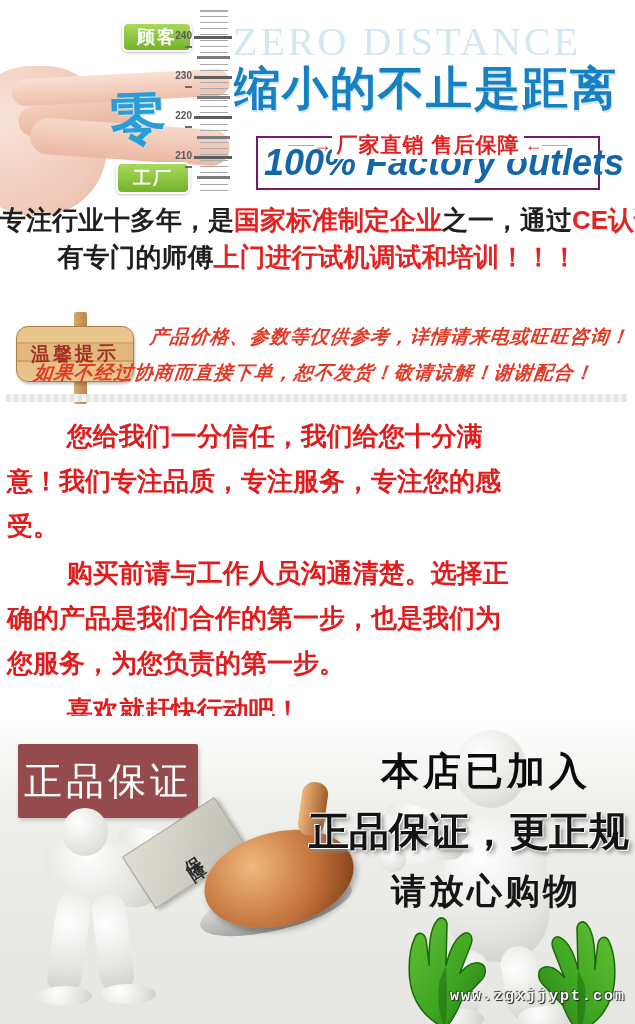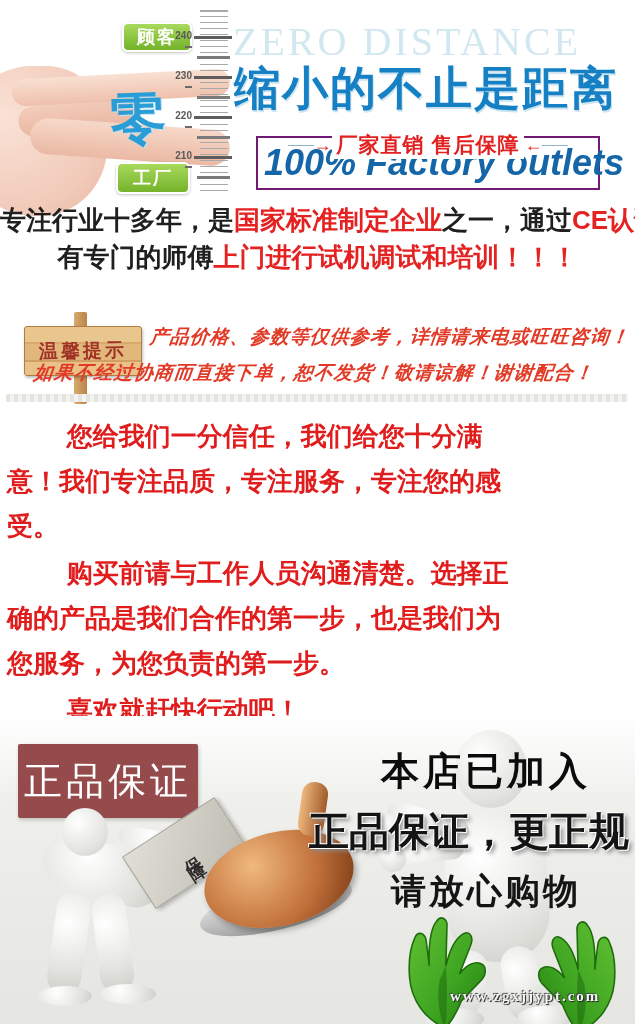--- a/index.html
+++ b/index.html
@@ -67,23 +67,23 @@
   
   .claims { position:absolute; left:0; top:202px; width:635px; text-align:center;
     font-size:26px; font-weight:bold; line-height:37px; white-space:nowrap; }
   .claims .blk { color:#1f1f1f; }
   .claims .red { color:#e42222; }
 
   
   .tips { position:absolute; left:0; top:312px; width:635px; height:92px; }
   .sign-post { position:absolute; left:74px; top:0; width:13px; height:92px;
     background:linear-gradient(90deg,#d8a96d,#b9854a); border-radius:2px; }
-  .sign-board { position:absolute; left:24px; top:14px; width:118px; height:50px;
+  .sign-board { position:absolute; left:16px; top:14px; width:118px; height:56px;
     background:repeating-linear-gradient(180deg,#eac68f 0 15px,#d8a96d 15px 17px,#e2b77c 17px 33px,#cfa061 33px 35px,#e8c289 35px 50px);
-    border:1px solid #b07c42; border-radius:3px; box-shadow:1px 2px 3px rgba(0,0,0,.25);
+    border:1px solid #b07c42; border-radius:12px; box-shadow:1px 2px 3px rgba(0,0,0,.25);
     display:flex; align-items:center; justify-content:center; }
   .sign-text { font-family:"Liberation Serif", serif; font-size:19px; font-weight:bold;
     color:#a03226; letter-spacing:3px; transform:rotate(-1deg); }
   .handwriting { position:absolute; color:#e23a26; font-size:19px; font-weight:bold;
     font-style:italic; transform:skewX(-6deg); white-space:nowrap; letter-spacing:1px; }
   .hw1 { left:150px; top:12px; }
   .hw2 { left:34px; top:48px; }
   .divider { position:absolute; left:6px; top:82px; width:622px; height:8px;
     background:repeating-linear-gradient(90deg,#e3e3df 0 4px,#f3f3ef 4px 8px);
     border-radius:2px; }
@@ -146,21 +146,21 @@
     font-size:40px; font-weight:bold; color:#141414; white-space:nowrap;
     text-shadow:-1px -1px 0 #fff, 1px 1px 0 #fff, 3px 3px 4px #8a8a8a; }
   .g-safe { position:absolute; left:360px; top:152px; width:252px; text-align:center;
     font-size:35px; font-weight:bold; color:#151515; letter-spacing:3px; white-space:nowrap; }
 
   .ghand { position:absolute; width:122px; height:114px; }
   .ghand-left  { left:388px; top:198px; }
   .ghand-right { left:514px; top:202px; transform:scaleX(-1); }
 
   .watermark { position:absolute; left:450px; top:272px;
-    font-family:Liberation Serif, serif; font-size:15px; font-weight:bold;
+    font-family:Liberation Mono, monospace; font-size:15px; font-weight:bold;
     color:#f5f5f5; letter-spacing:2px; white-space:nowrap;
     text-shadow:1px 1px 1px #222, -1px -1px 1px #444; }
 </style>
 </head>
 <body>
 
 <div id="stage">
 
   <div class="top-banner">
     <div>

